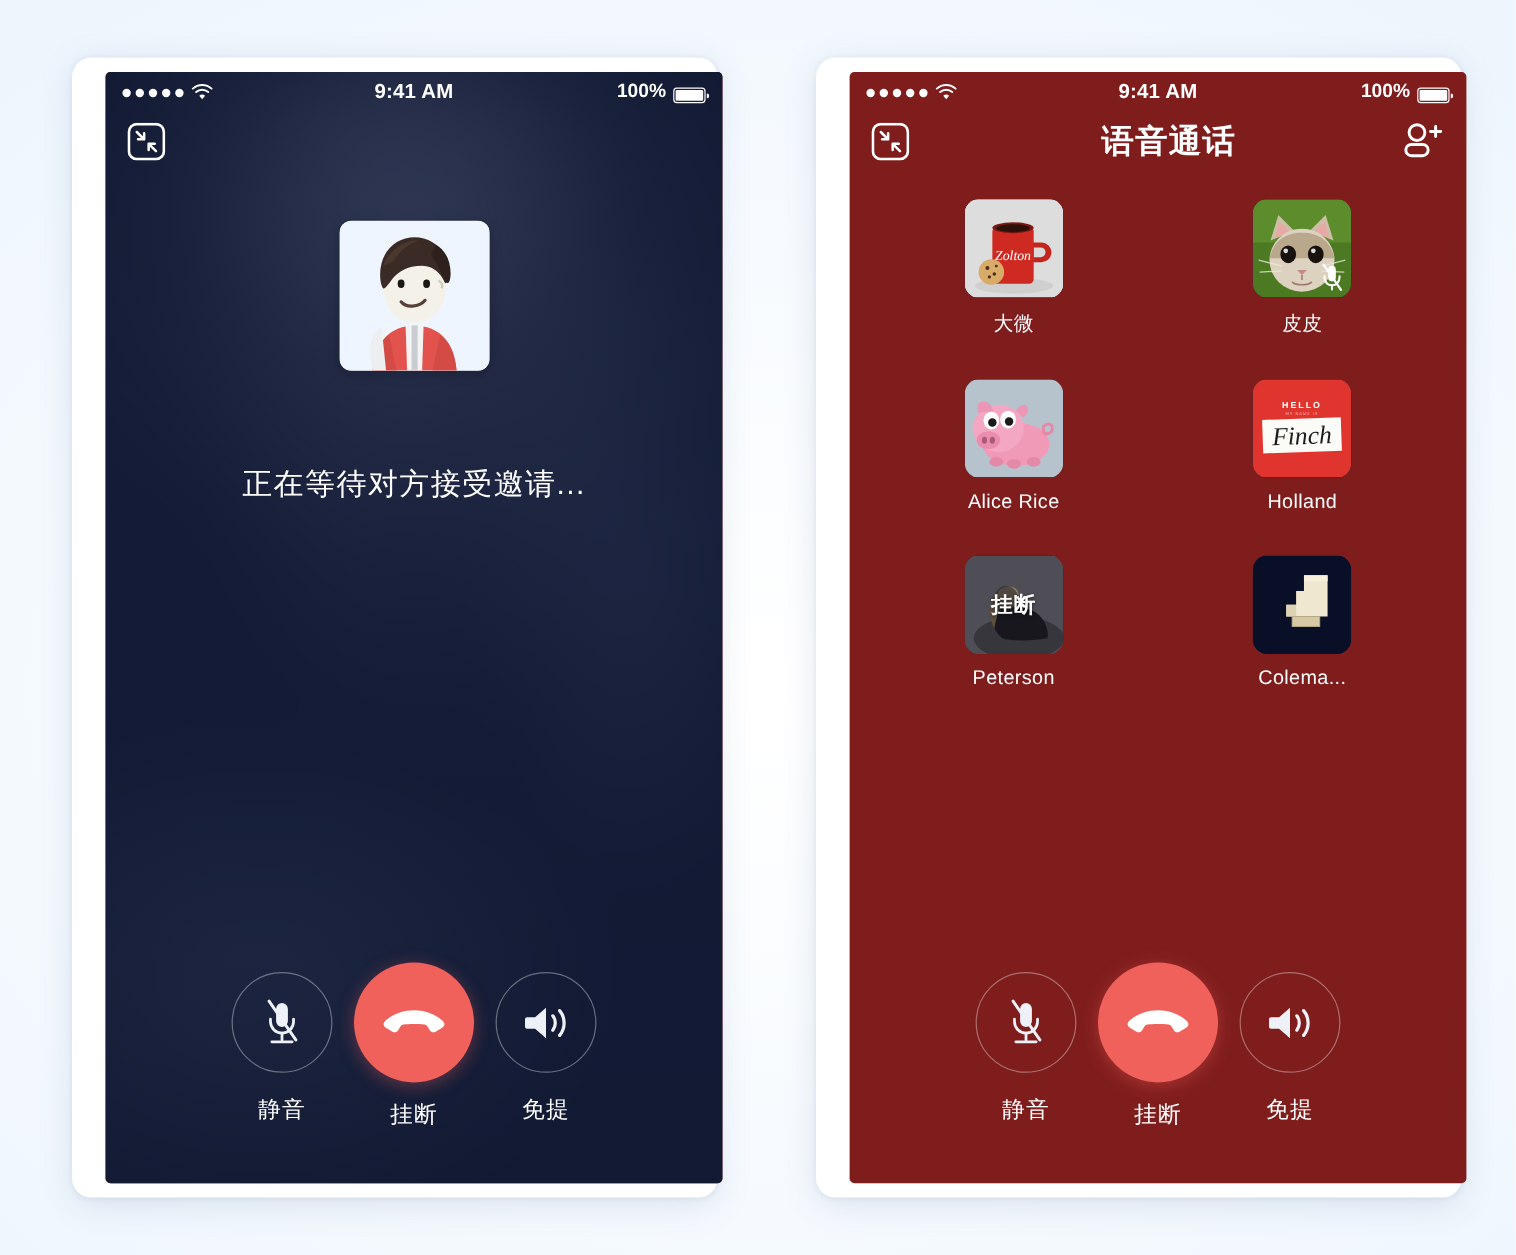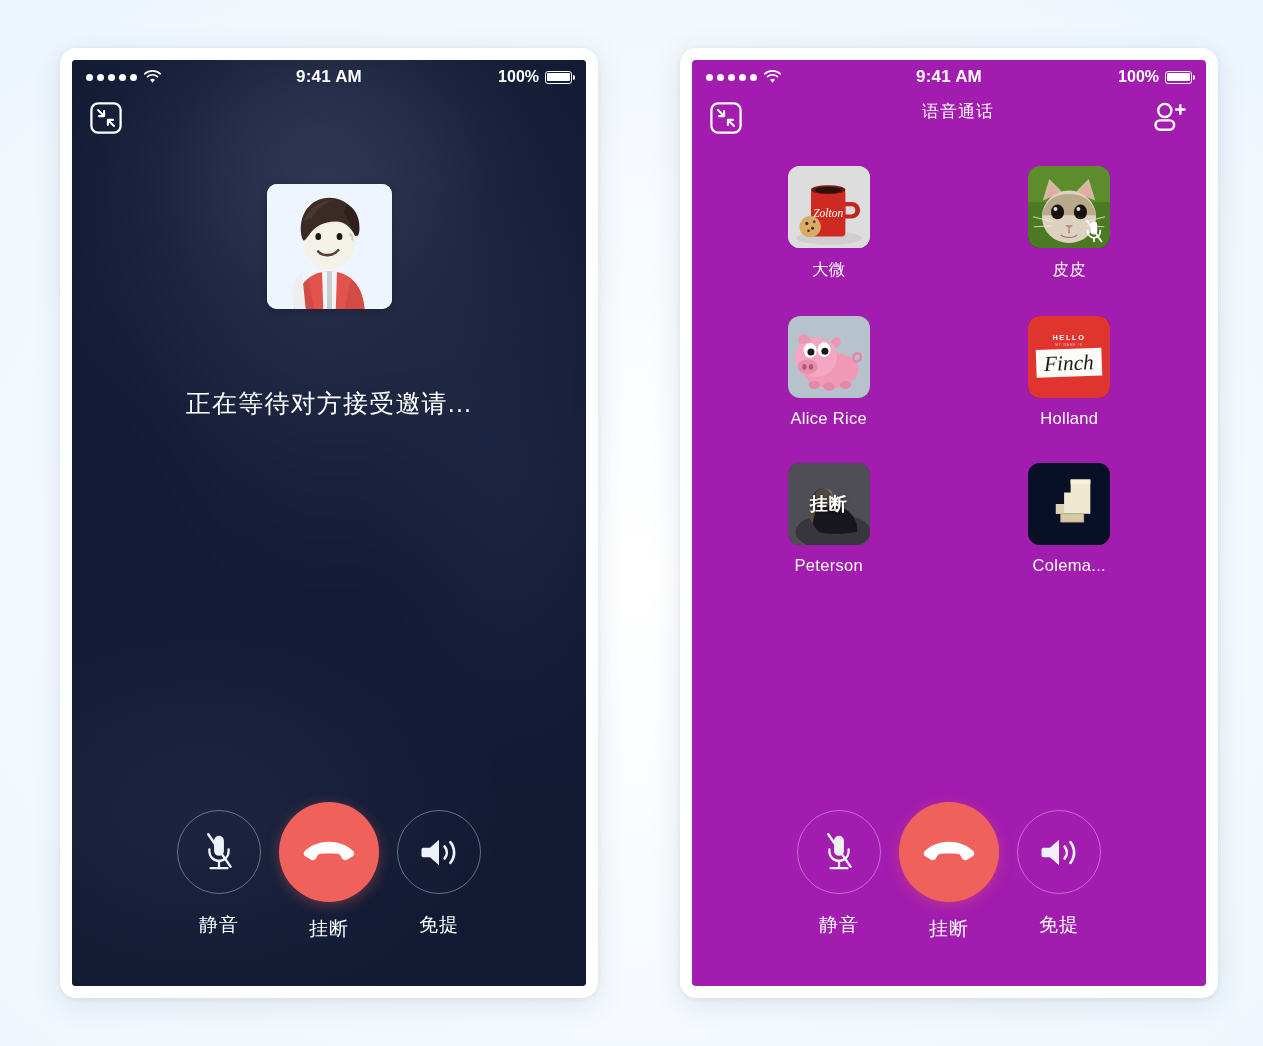--- a/index.html
+++ b/index.html
@@ -33,21 +33,22 @@
   }
   #phone-left  { left: 60px;  top: 48px;  width: 538px; height: 950px; }
   #phone-right { left: 680px; top: 48px;  width: 538px; height: 950px; }
 
   .screen {
     position: relative;
     width: 100%;
     height: 100%;
     border-radius: 4px;
     overflow: hidden;
-    background: #a21caf;
+    background: #7f1d1d;
+    margin-left: 16px;
   }
 
   
   .backdrop {
     position: absolute;
     inset: -60px;
     background:
       radial-gradient(ellipse 300px 230px at 48% 12%, rgba(120,132,165,0.20), rgba(120,132,165,0) 72%),
       radial-gradient(ellipse 420px 300px at 30% 78%, rgba(110,124,158,0.16), rgba(110,124,158,0) 70%),
       radial-gradient(ellipse 200px 400px at 78% 45%, rgba(108,122,158,0.13), rgba(108,122,158,0) 70%),
@@ -87,21 +88,21 @@
   }
   .sb-left  { display: flex; align-items: center; gap: 6px; }
   .sb-dots  { display: flex; gap: 4px; }
   .sb-dot   { width: 7px; height: 7px; border-radius: 50%; background: #ffffff; }
   .sb-center{
     position: absolute; left: 0; right: 0; text-align: center;
     font-size: 17px; font-weight: bold; letter-spacing: .2px;
     pointer-events: none;
   }
   .sb-right {
-    margin-left: auto; display: flex; align-items: center; gap: 6px;
+    margin-left: auto; display: flex; align-items: flex-end; gap: 6px;
     font-size: 16px; font-weight: bold;
   }
   .battery {
     width: 27px; height: 13px; border: 1.6px solid #fff; border-radius: 3px;
     position: relative; padding: 1.4px;
   }
   .battery::after {
     content: ""; position: absolute; right: -4.2px; top: 3.6px;
     width: 2.4px; height: 4.6px; border-radius: 0 2px 2px 0; background: #fff;
   }
@@ -114,21 +115,21 @@
     padding: 0 18px;
     display: flex;
     align-items: flex-start;
     padding-top: 8px;
   }
   .nav-title-wrap {
     position: absolute; left: 0; right: 0; top: 6px;
     text-align: center; pointer-events: none;
   }
   .nav-title {
-    color: #ffffff; font-size: 17px; font-weight: normal; letter-spacing: 1px; padding-left: 18px;
+    color: #ffffff; font-size: 27px; font-weight: bold; letter-spacing: 1px; padding-left: 18px;
   }
   .nav-sub {
     color: #e7ebf4; font-size: 16px; margin-top: 8px; letter-spacing: .6px;
   }
   .icon-btn { cursor: pointer; line-height: 0; }
   .icon-btn.right { margin-left: auto; }
 
   
   .callee {
     position: relative;

